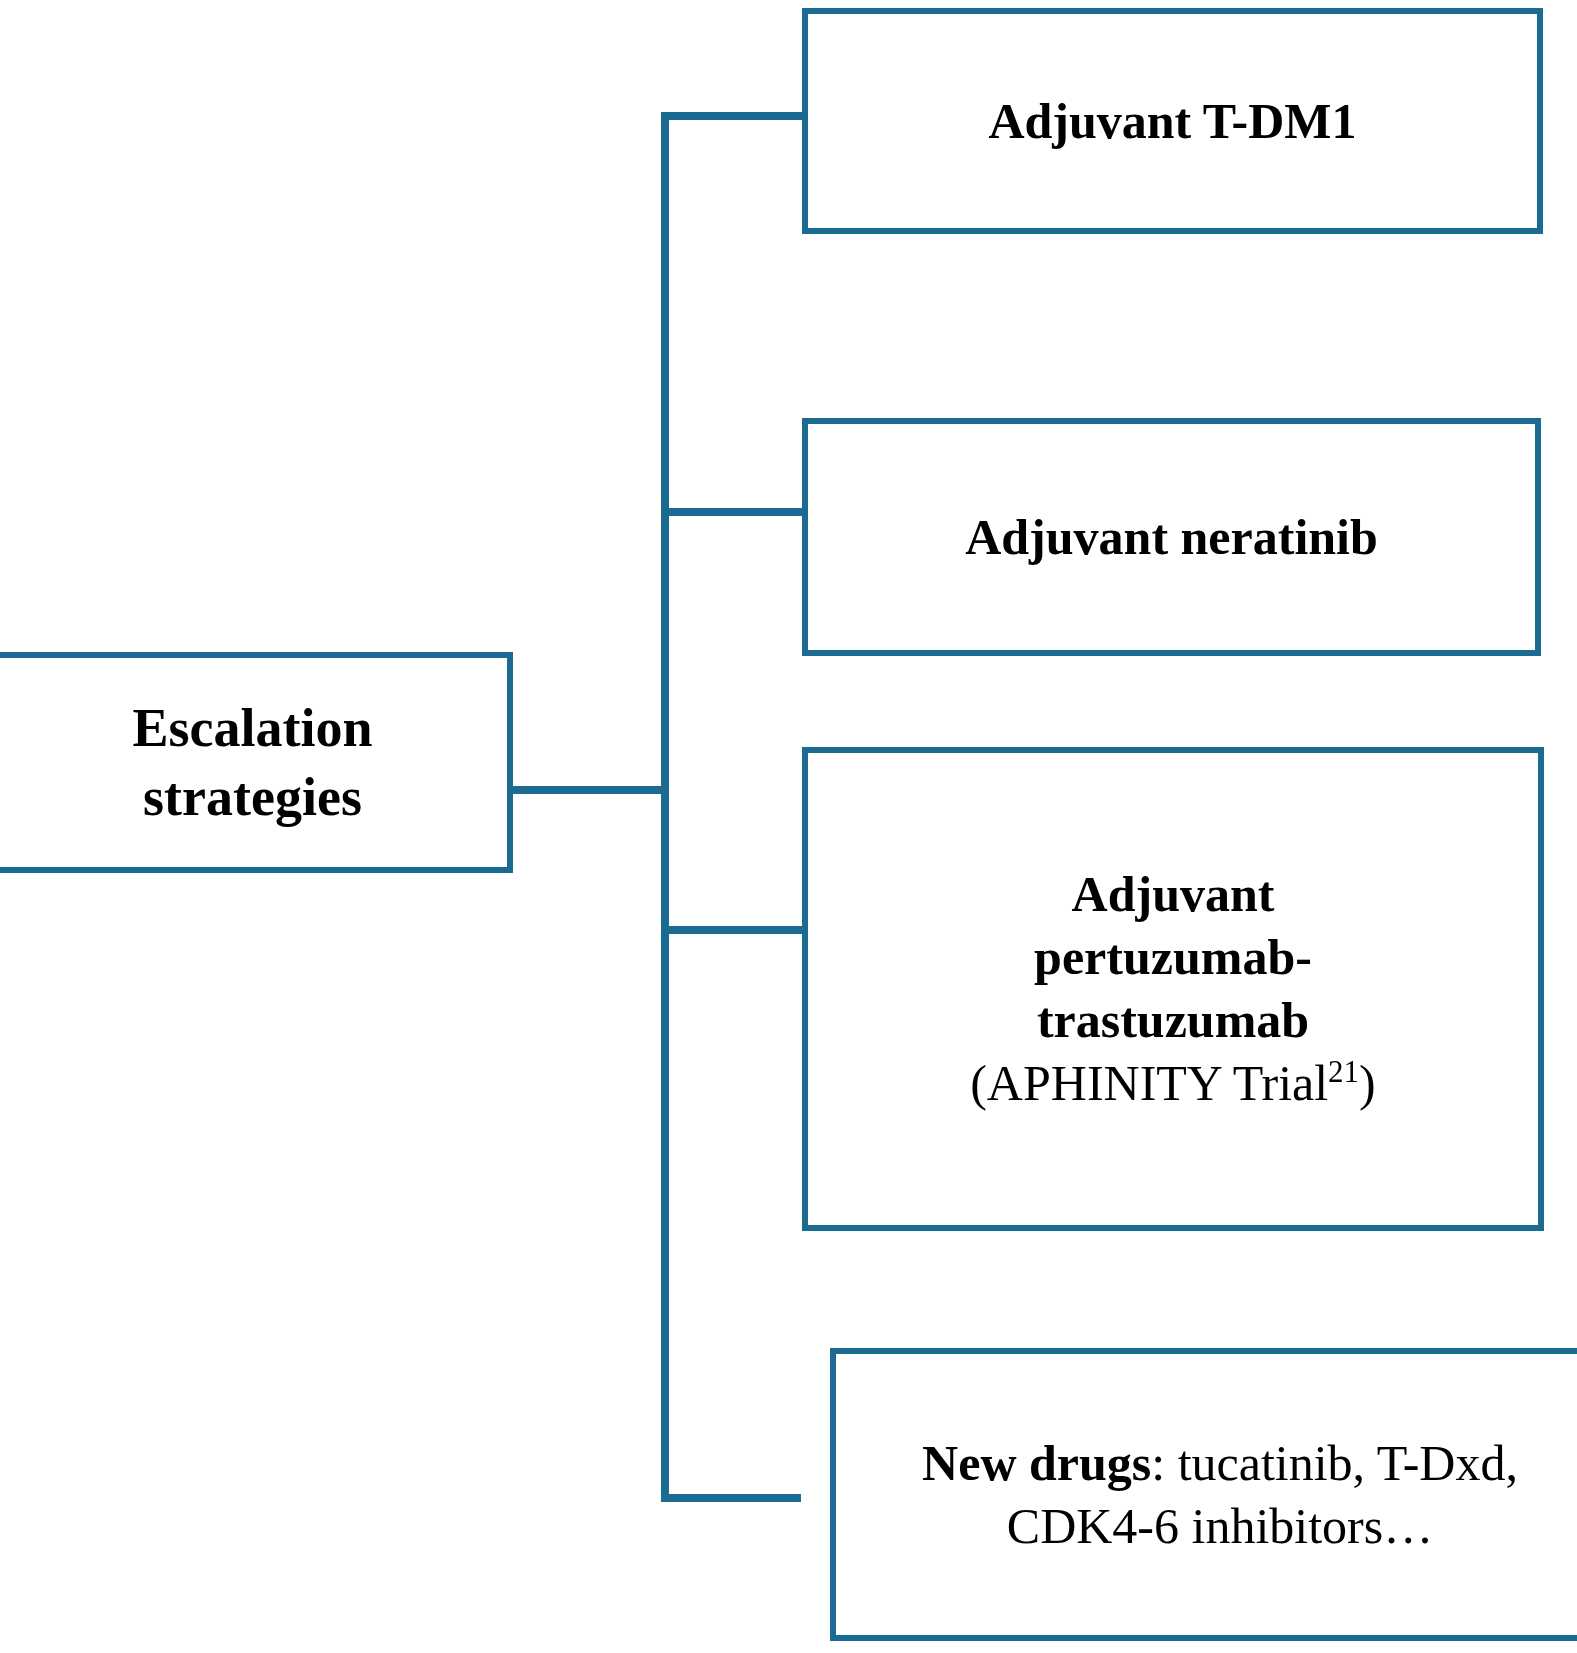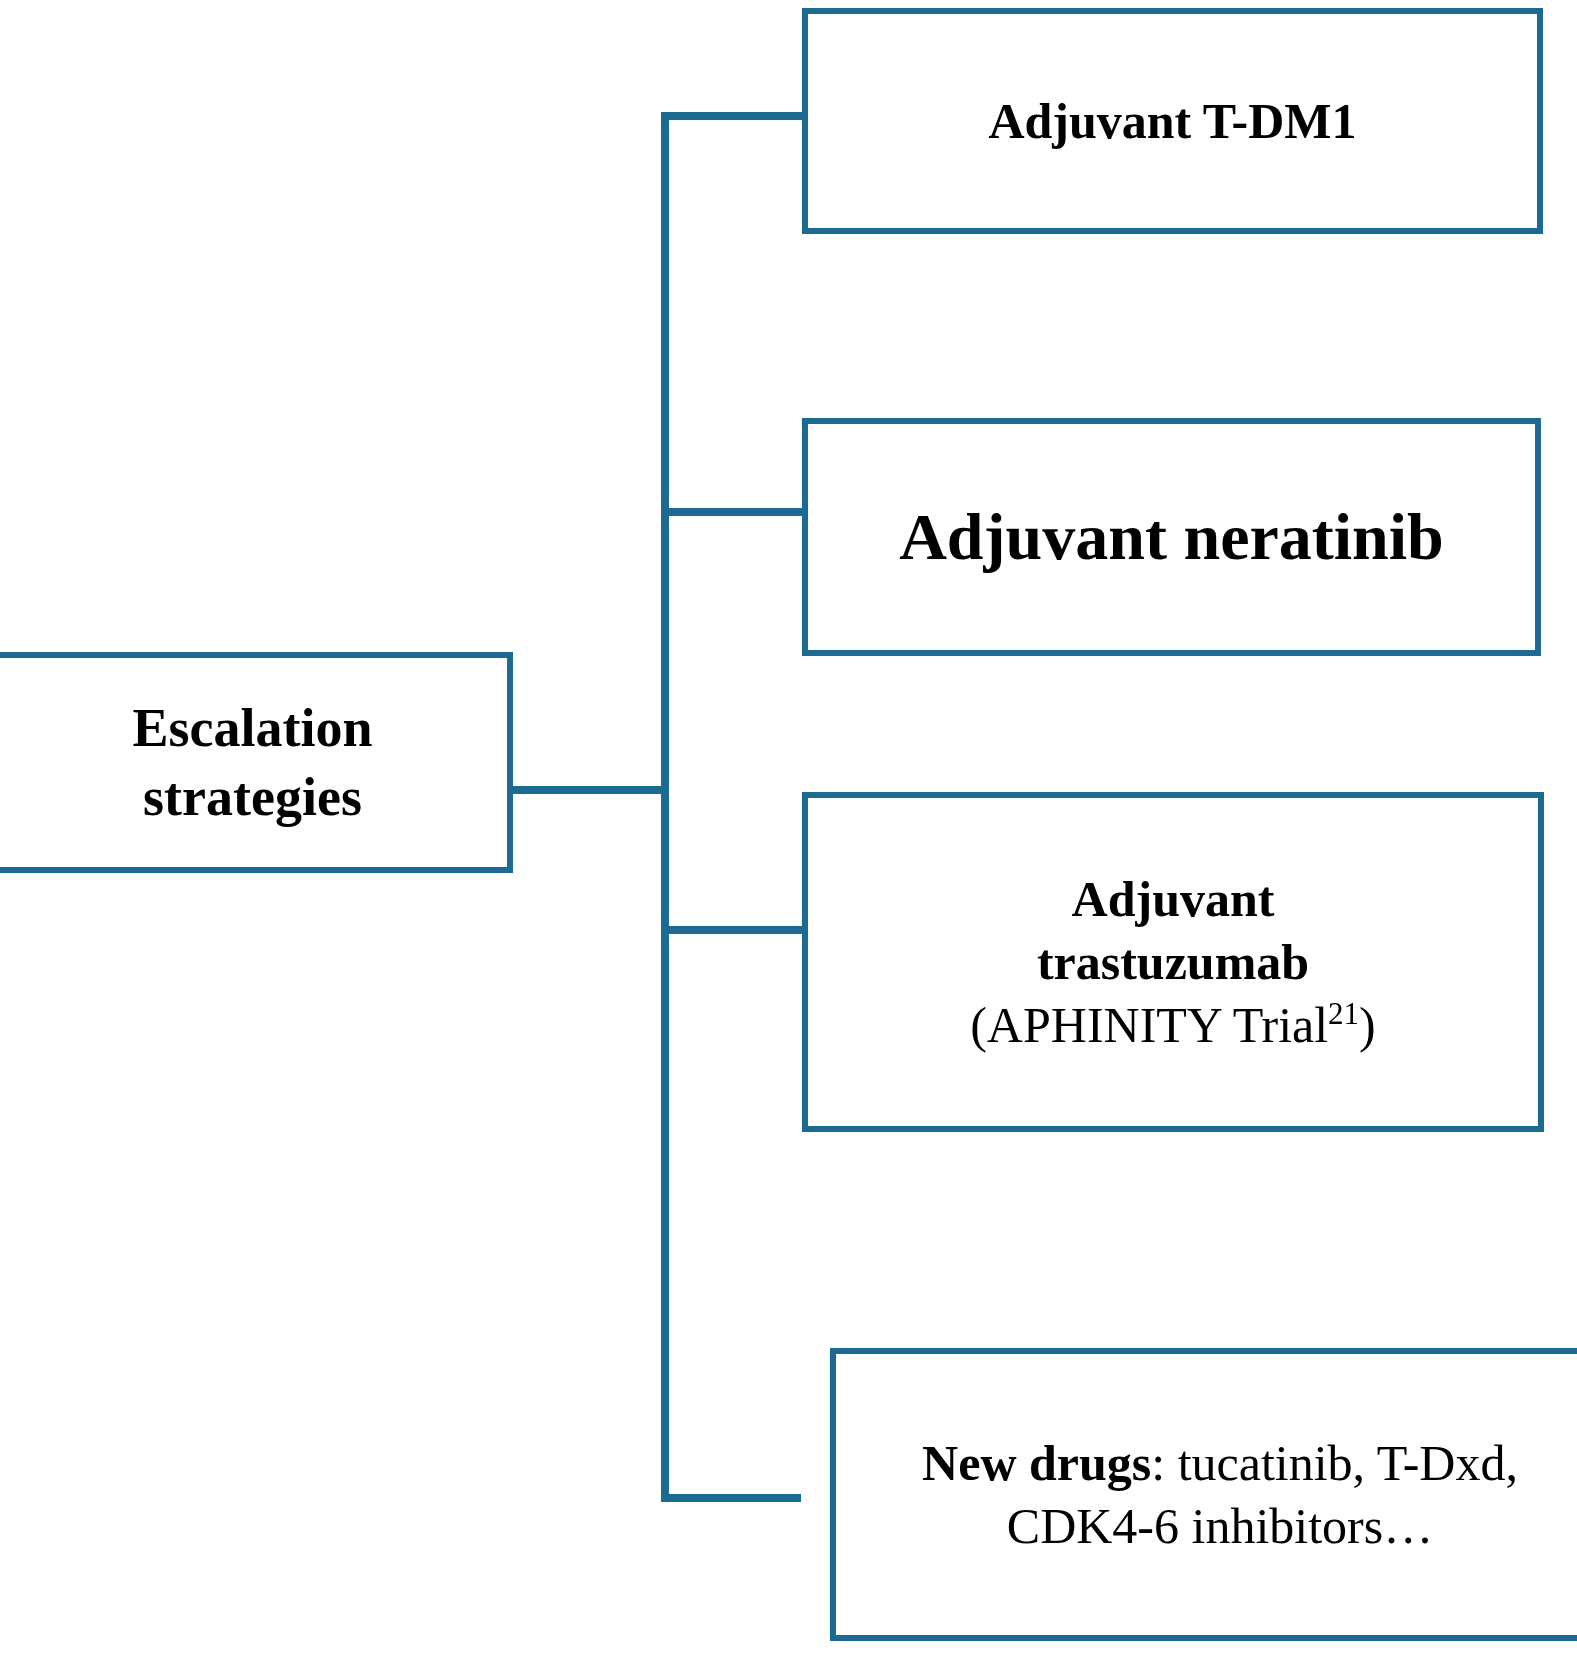--- a/index.html
+++ b/index.html
@@ -48,22 +48,22 @@
     left: -8px;
     top: 652px;
     width: 521px;
     height: 221px;
     font-size: 54px;
     font-weight: bold;
   }
 
   
   #node-1 { left: 802px; top: 8px;    width: 741px; height: 226px; font-size: 50px; }
-  #node-2 { left: 802px; top: 418px;  width: 739px; height: 238px; font-size: 66px; }
-  #node-3 { left: 802px; top: 792px;  width: 742px; height: 340px; font-size: 50px; align-items: center; }
+  #node-2 { left: 802px; top: 418px;  width: 739px; height: 238px; font-size: 50px; }
+  #node-3 { left: 802px; top: 747px;  width: 742px; height: 484px; font-size: 50px; align-items: center; }
   #node-4 { left: 797px; top: 1348px; width: 780px; height: 293px; font-size: 50px; margin-left: 33px; }
 
   
   .conn {
     position: absolute;
     background: #1a6a91;
   }
   
   #trunk {
     left: 661px;
@@ -111,20 +111,21 @@
 
   <div class="node" id="node-2">
     <div class="txt">
       <div class="l-bold">Adjuvant neratinib</div>
     </div>
   </div>
 
   <div class="node" id="node-3">
     <div class="txt">
       <div class="l-bold">Adjuvant</div>
+      <div class="l-bold">pertuzumab-</div>
       <div class="l-bold">trastuzumab</div>
       <div class="l-reg"><span>(APHINITY Trial</span><sup>21</sup><span>)</span></div>
     </div>
   </div>
 
   <div class="node" id="node-4">
     <div class="txt"><span class="l-bold">New drugs</span><span class="l-reg">: tucatinib, T-Dxd, CDK4-6 inhibitors…</span></div>
   </div>
 
 </div>

